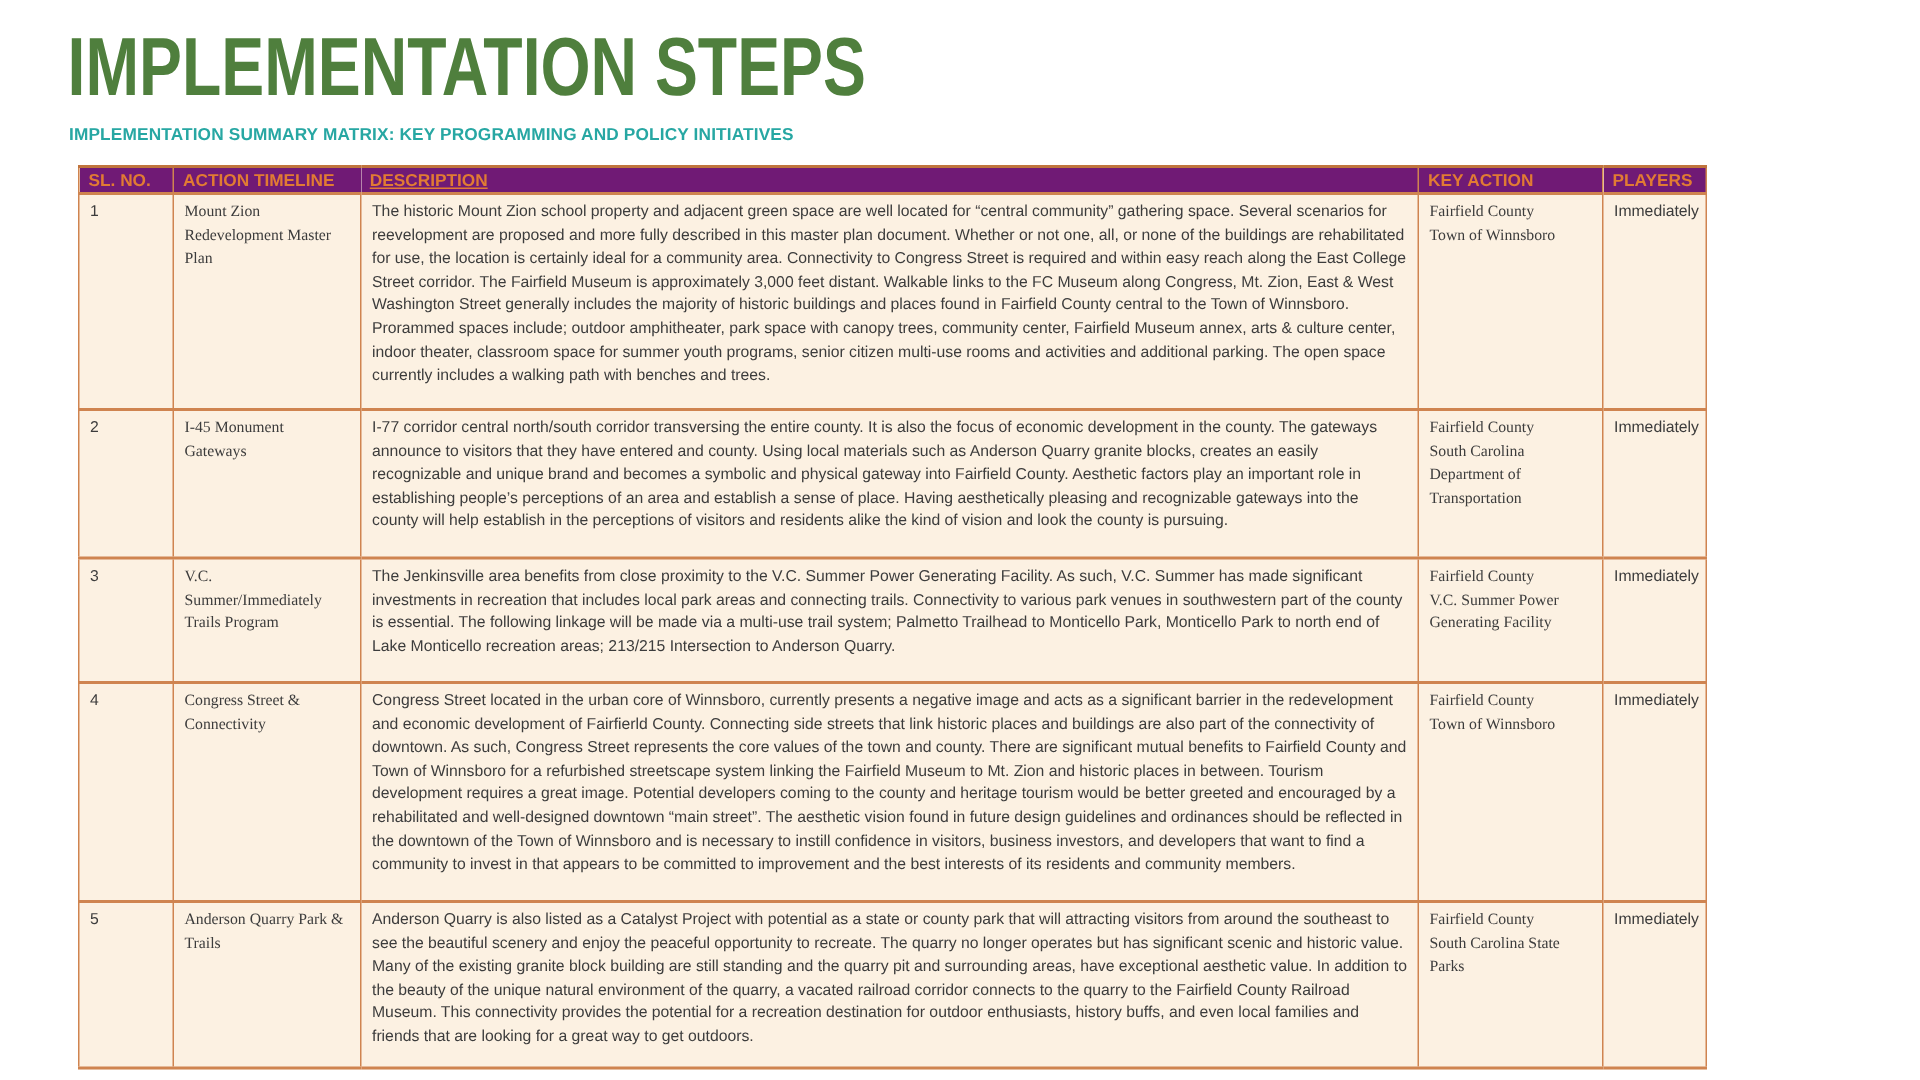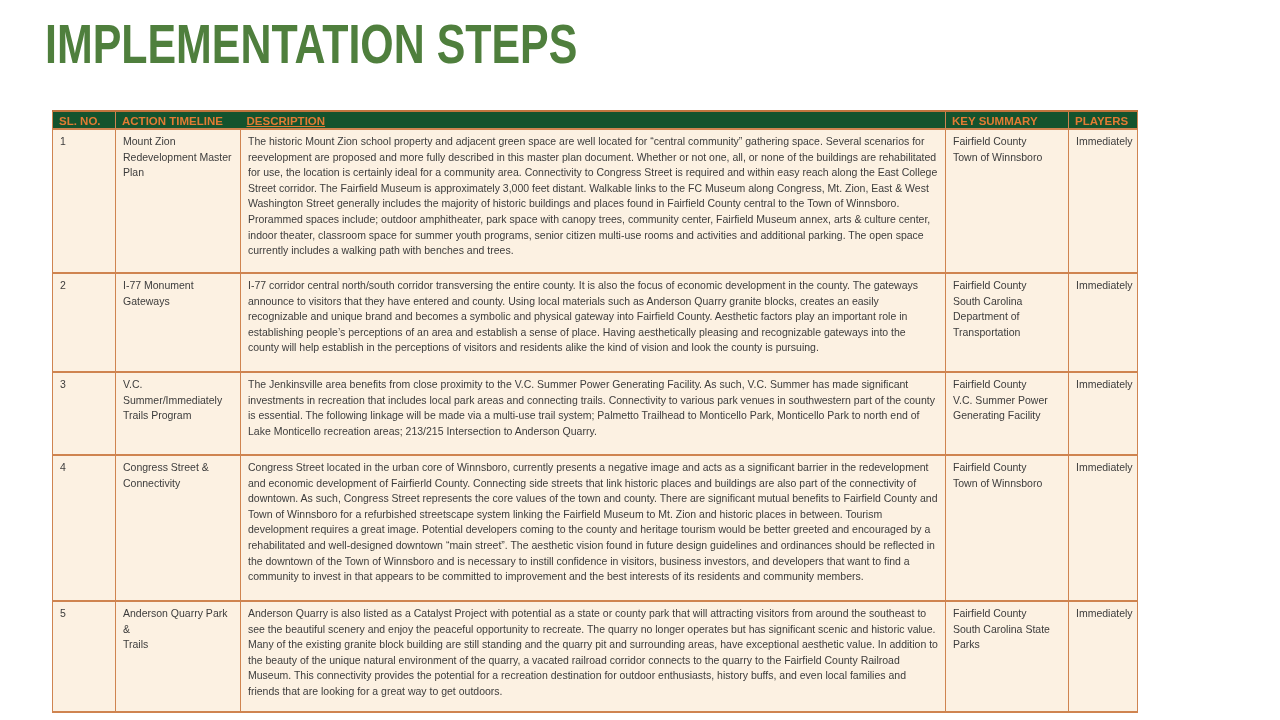--- a/index.html
+++ b/index.html
@@ -16,79 +16,80 @@
     position:absolute;left:46px;top:84px;margin:0;
     font-size:11.5px;font-weight:bold;color:#27a7a3;letter-spacing:0.1px;
   }
 
   table.matrix{
     position:absolute;left:52px;top:110px;width:1085px;
     border-collapse:collapse;table-layout:fixed;
     background:#fcf1e2;
   }
   table.matrix th{
-    background:#14532d;color:#e17b33;
+    background:#701a75;color:#e17b33;
     font-size:11.5px;font-weight:bold;text-align:left;
     padding:2px 6px 1px 6px;height:13px;
     border:1px solid #cf8450;border-top:2px solid #c0743d;
     white-space:nowrap;overflow:hidden;
   }
   table.matrix th.no-sep{border-left-style:hidden;text-decoration:underline;}
   table.matrix td{
     border:1px solid #cf8450;border-top-width:2px;border-bottom-width:2px;
     vertical-align:top;
     padding:4px 7px 0 7px;
     font-size:10.5px;color:#3c3c3c;line-height:15.6px;
   }
   tr.r0 > td{height:138px;}
   tr.r1 > td{height:93px;}
   tr.r2 > td{height:77px;}
   tr.r3 > td{height:140px;}
   tr.r4 > td{height:105px;}
   td.c-sl{font-size:11px;}
-  td.c-action, td.c-players{white-space:pre-line;}
+  td.c-action, td.c-players{white-space:pre-line;font-family:Liberation Serif, serif;}
 </style>
 </head>
 <body>
 
 <div class="slide">
 
   <h1 class="title">IMPLEMENTATION STEPS</h1>
+  <h2 class="subtitle">IMPLEMENTATION SUMMARY MATRIX: KEY PROGRAMMING AND POLICY INITIATIVES</h2>
 
   <table class="matrix">
     <colgroup>
       <col style="width:63px">
       <col style="width:125px">
       <col style="width:705px">
       <col style="width:123px">
       <col style="width:69px">
     </colgroup>
     <thead>
       <tr>
         <th>SL. NO.</th>
         <th>ACTION TIMELINE</th>
         <th class="no-sep">DESCRIPTION</th>
-        <th>KEY SUMMARY</th>
+        <th>KEY ACTION</th>
         <th>PLAYERS</th>
       </tr>
     </thead>
     <tbody>
       <tr class="r0">
         <td class="c-sl">1</td>
         <td class="c-action">Mount Zion
 Redevelopment Master
 Plan</td>
         <td class="c-desc">The historic Mount Zion school property and adjacent green space are well located for “central community” gathering space. Several scenarios for reevelopment are proposed and more fully described in this master plan document. Whether or not one, all, or none of the buildings are rehabilitated for use, the location is certainly ideal for a community area. Connectivity to Congress Street is required and within easy reach along the East College Street corridor. The Fairfield Museum is approximately 3,000 feet distant. Walkable links to the FC Museum along Congress, Mt. Zion, East &amp; West Washington Street generally includes the majority of historic buildings and places found in Fairfield County central to the Town of Winnsboro. Prorammed spaces include; outdoor amphitheater, park space with canopy trees, community center, Fairfield Museum annex, arts &amp; culture center, indoor theater, classroom space for summer youth programs, senior citizen multi-use rooms and activities and additional parking. The open space currently includes a walking path with benches and trees.</td>
         <td class="c-players">Fairfield County
 Town of Winnsboro</td>
         <td class="c-timeline">Immediately</td>
       </tr>
       <tr class="r1">
         <td class="c-sl">2</td>
-        <td class="c-action">I-77 Monument
+        <td class="c-action">I-45 Monument
 Gateways</td>
         <td class="c-desc">I-77 corridor central north/south corridor transversing the entire county. It is also the focus of economic development in the county. The gateways announce to visitors that they have entered and county. Using local materials such as Anderson Quarry granite blocks, creates an easily recognizable and unique brand and becomes a symbolic and physical gateway into Fairfield County. Aesthetic factors play an important role in establishing people’s perceptions of an area and establish a sense of place. Having aesthetically pleasing and recognizable gateways into the county will help establish in the perceptions of visitors and residents alike the kind of vision and look the county is pursuing.</td>
         <td class="c-players">Fairfield County
 South Carolina
 Department of
 Transportation</td>
         <td class="c-timeline">Immediately</td>
       </tr>
       <tr class="r2">
         <td class="c-sl">3</td>

